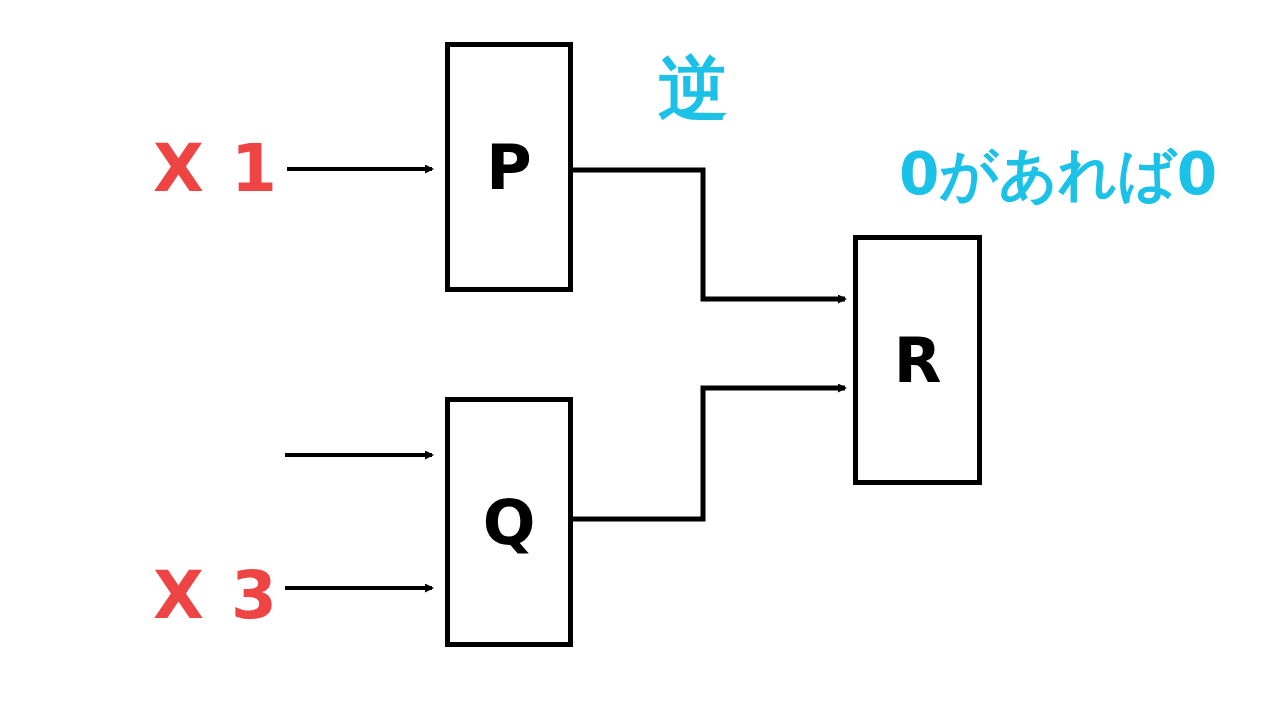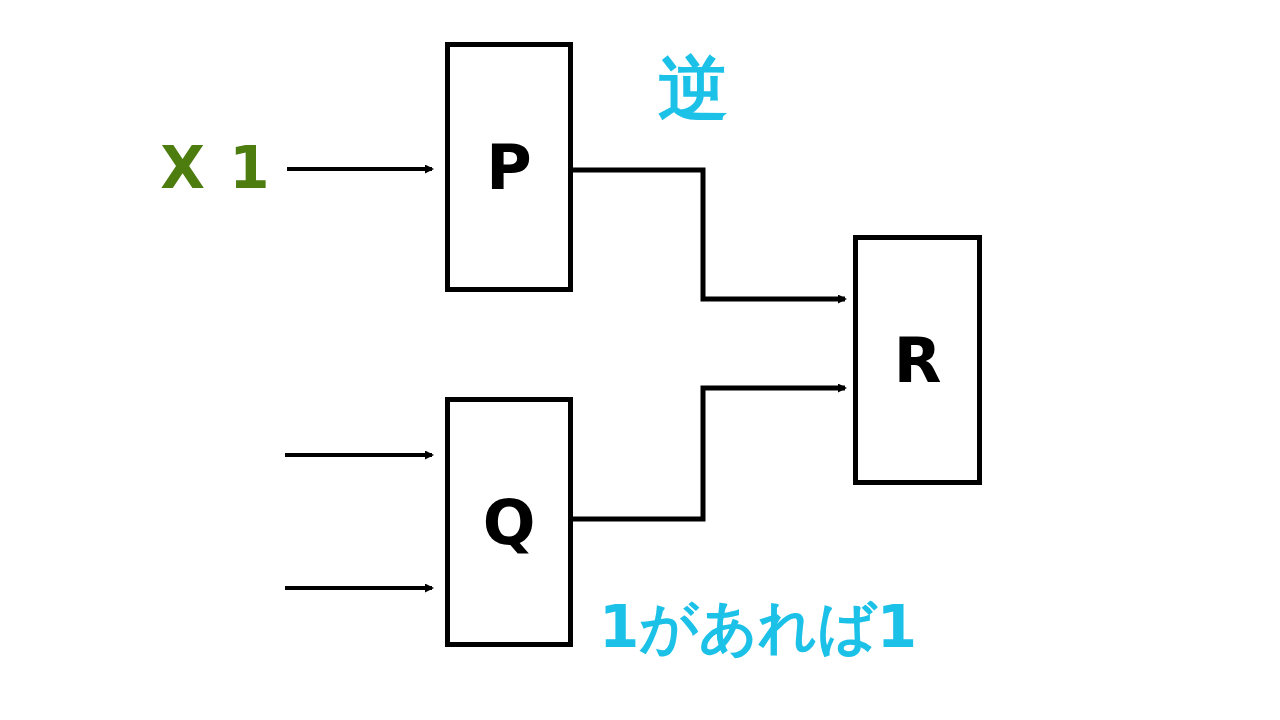--- a/index.html
+++ b/index.html
@@ -34,23 +34,23 @@
     font-weight: bold;
     color: #000000;
   }
   .node-p { left: 445px; top: 42px;  width: 128px; height: 250px; }
   .node-q { left: 445px; top: 397px; width: 128px; height: 250px; }
   .node-r { left: 853px; top: 235px; width: 129px; height: 250px; }
 
   .io-label {
     position: absolute;
     transform: translate(-50%, -50%);
-    font-size: 58px;
+    font-size: 66px;
     font-weight: bold;
-    color: #4d7c0f;
+    color: #ef4444;
     white-space: nowrap;
     letter-spacing: 2px;
   }
   .label-x1 { left: 216px; top: 168px; }
   .label-x2 { left: 218px; top: 456px; }
   .label-x3 { left: 216px; top: 595px; }
 
   .annotation {
     position: absolute;
     transform: translate(-50%, -50%);
@@ -87,17 +87,18 @@
     <span>P</span>
   </div>
   <div class="node node-q">
     <span>Q</span>
   </div>
   <div class="node node-r">
     <span>R</span>
   </div>
 
   <div class="io-label label-x1">X 1</div>
+  <div class="io-label label-x3">X 3</div>
 
   <div class="annotation ann-gyaku">逆</div>
-  <div class="annotation ann-one">1があれば1</div>
+  <div class="annotation ann-zero">0があれば0</div>
 
 </div>
 
 </body></html>

